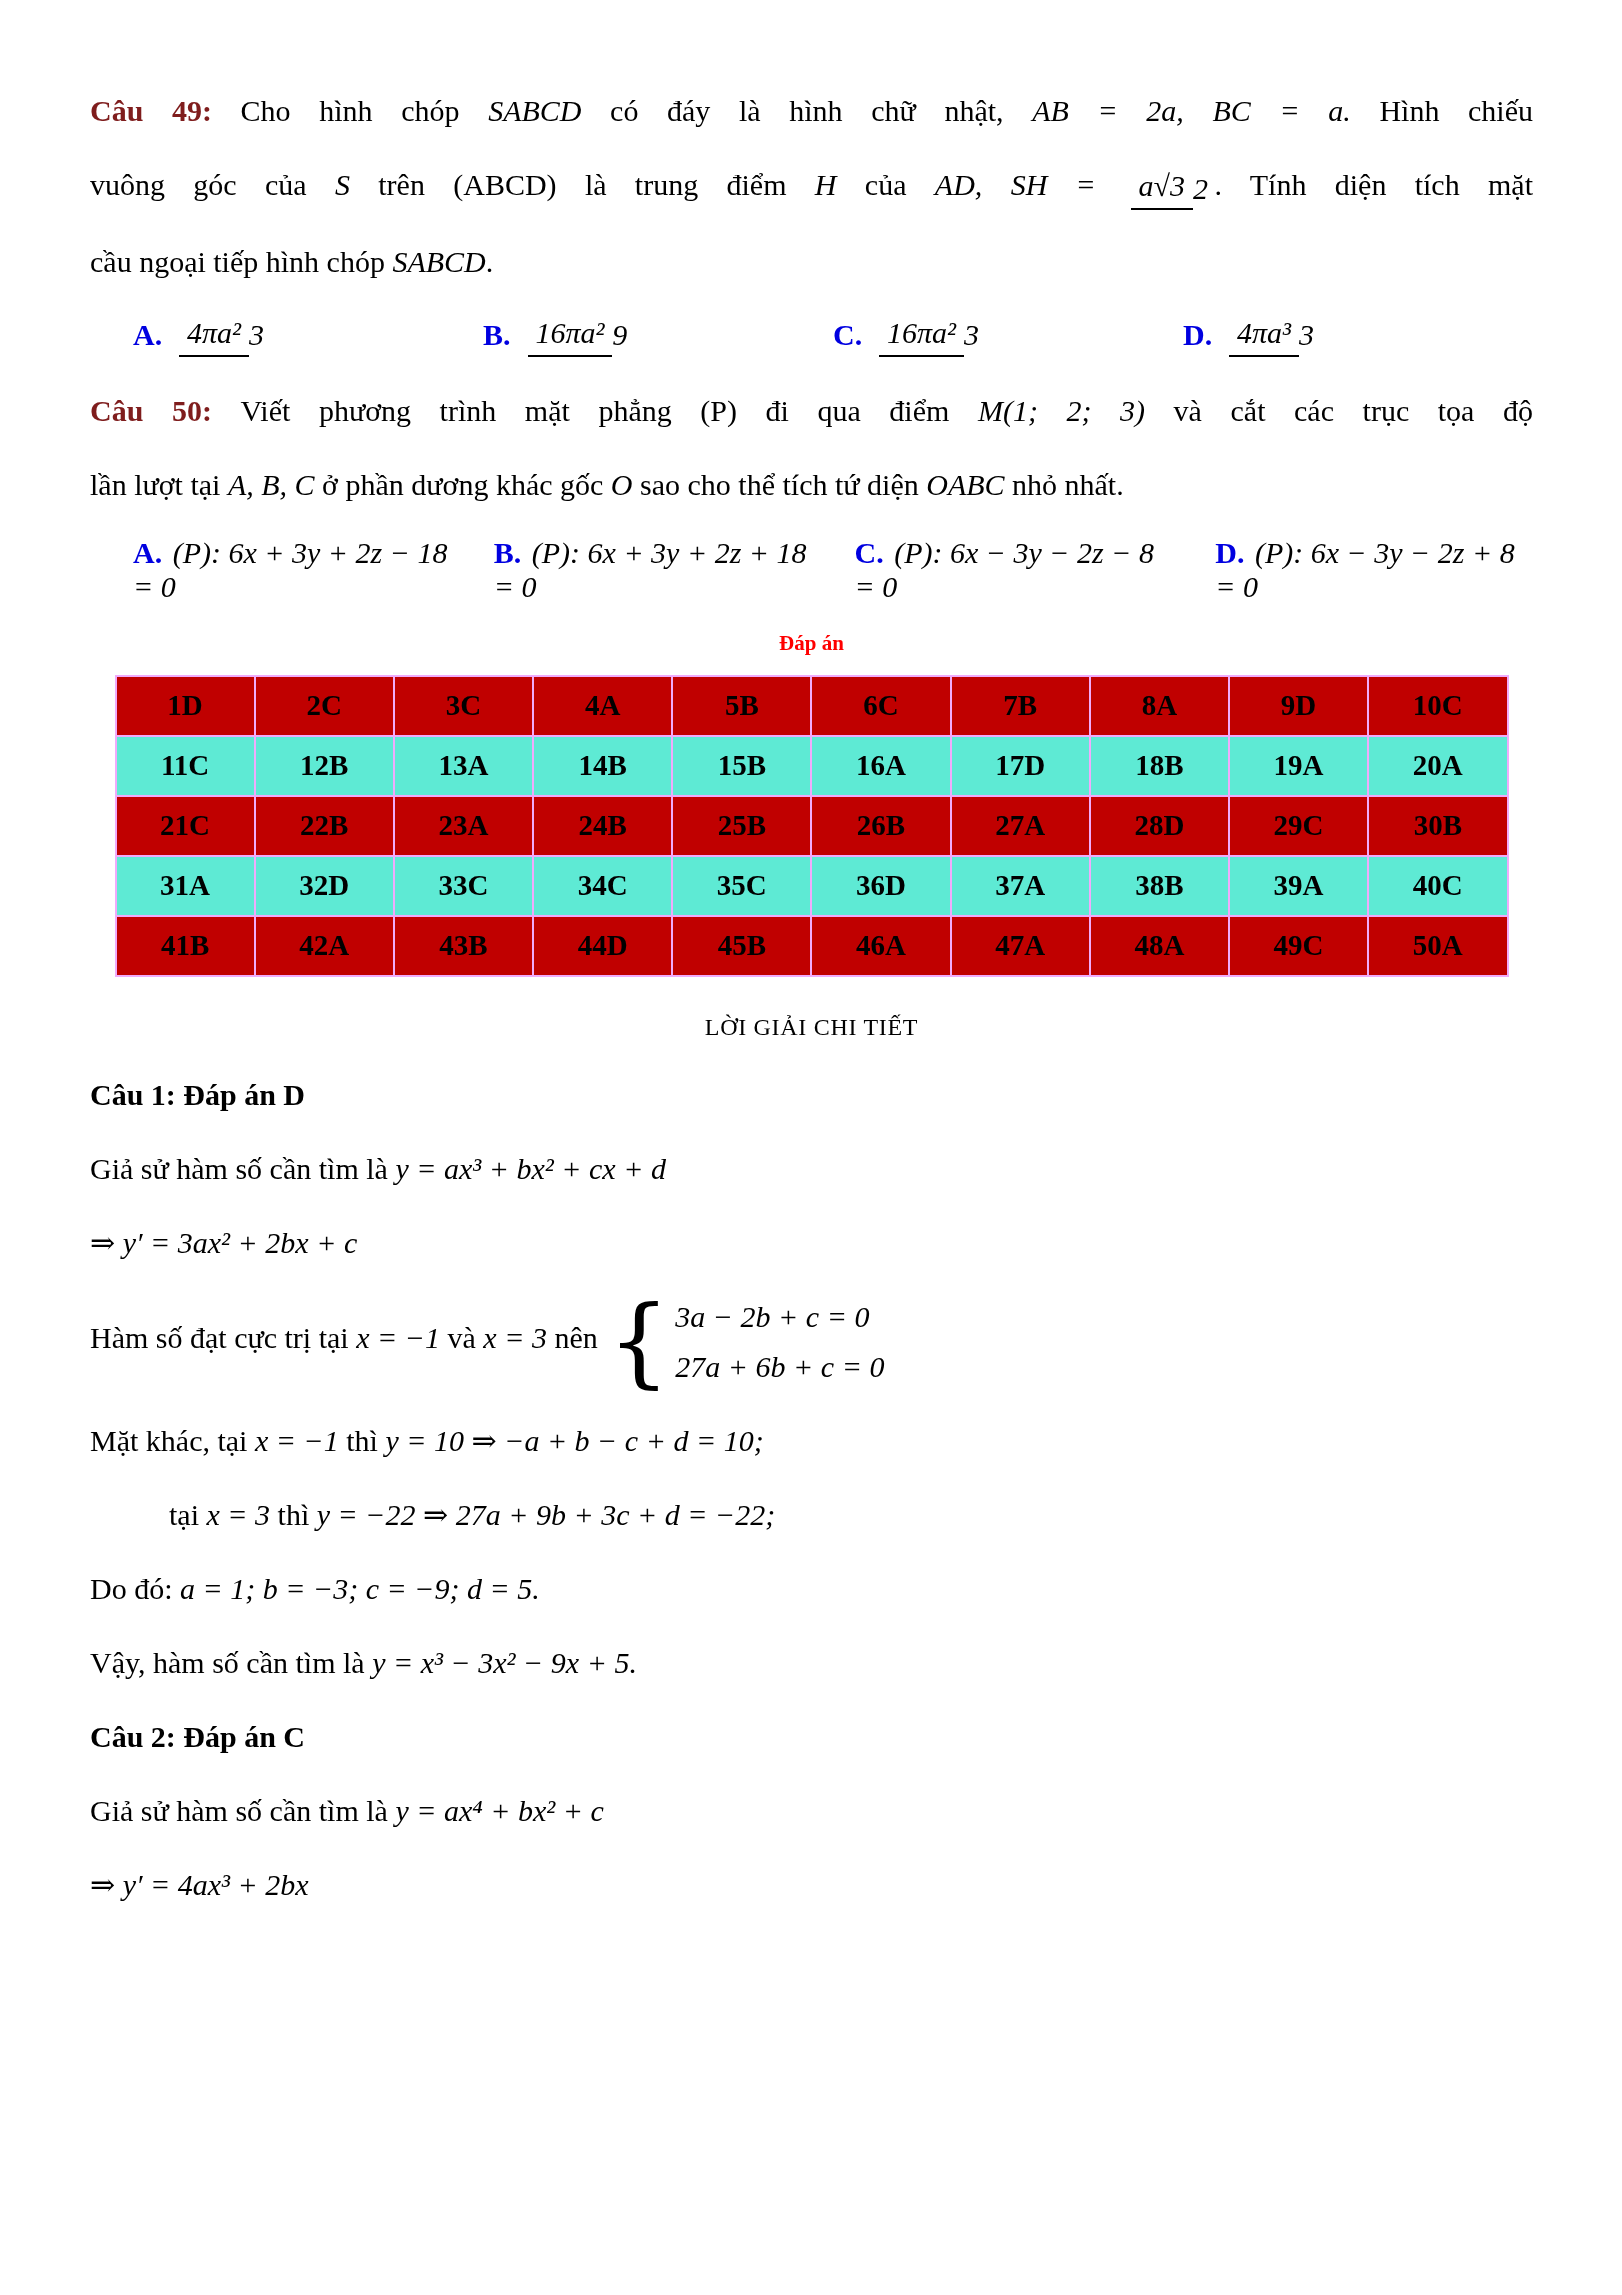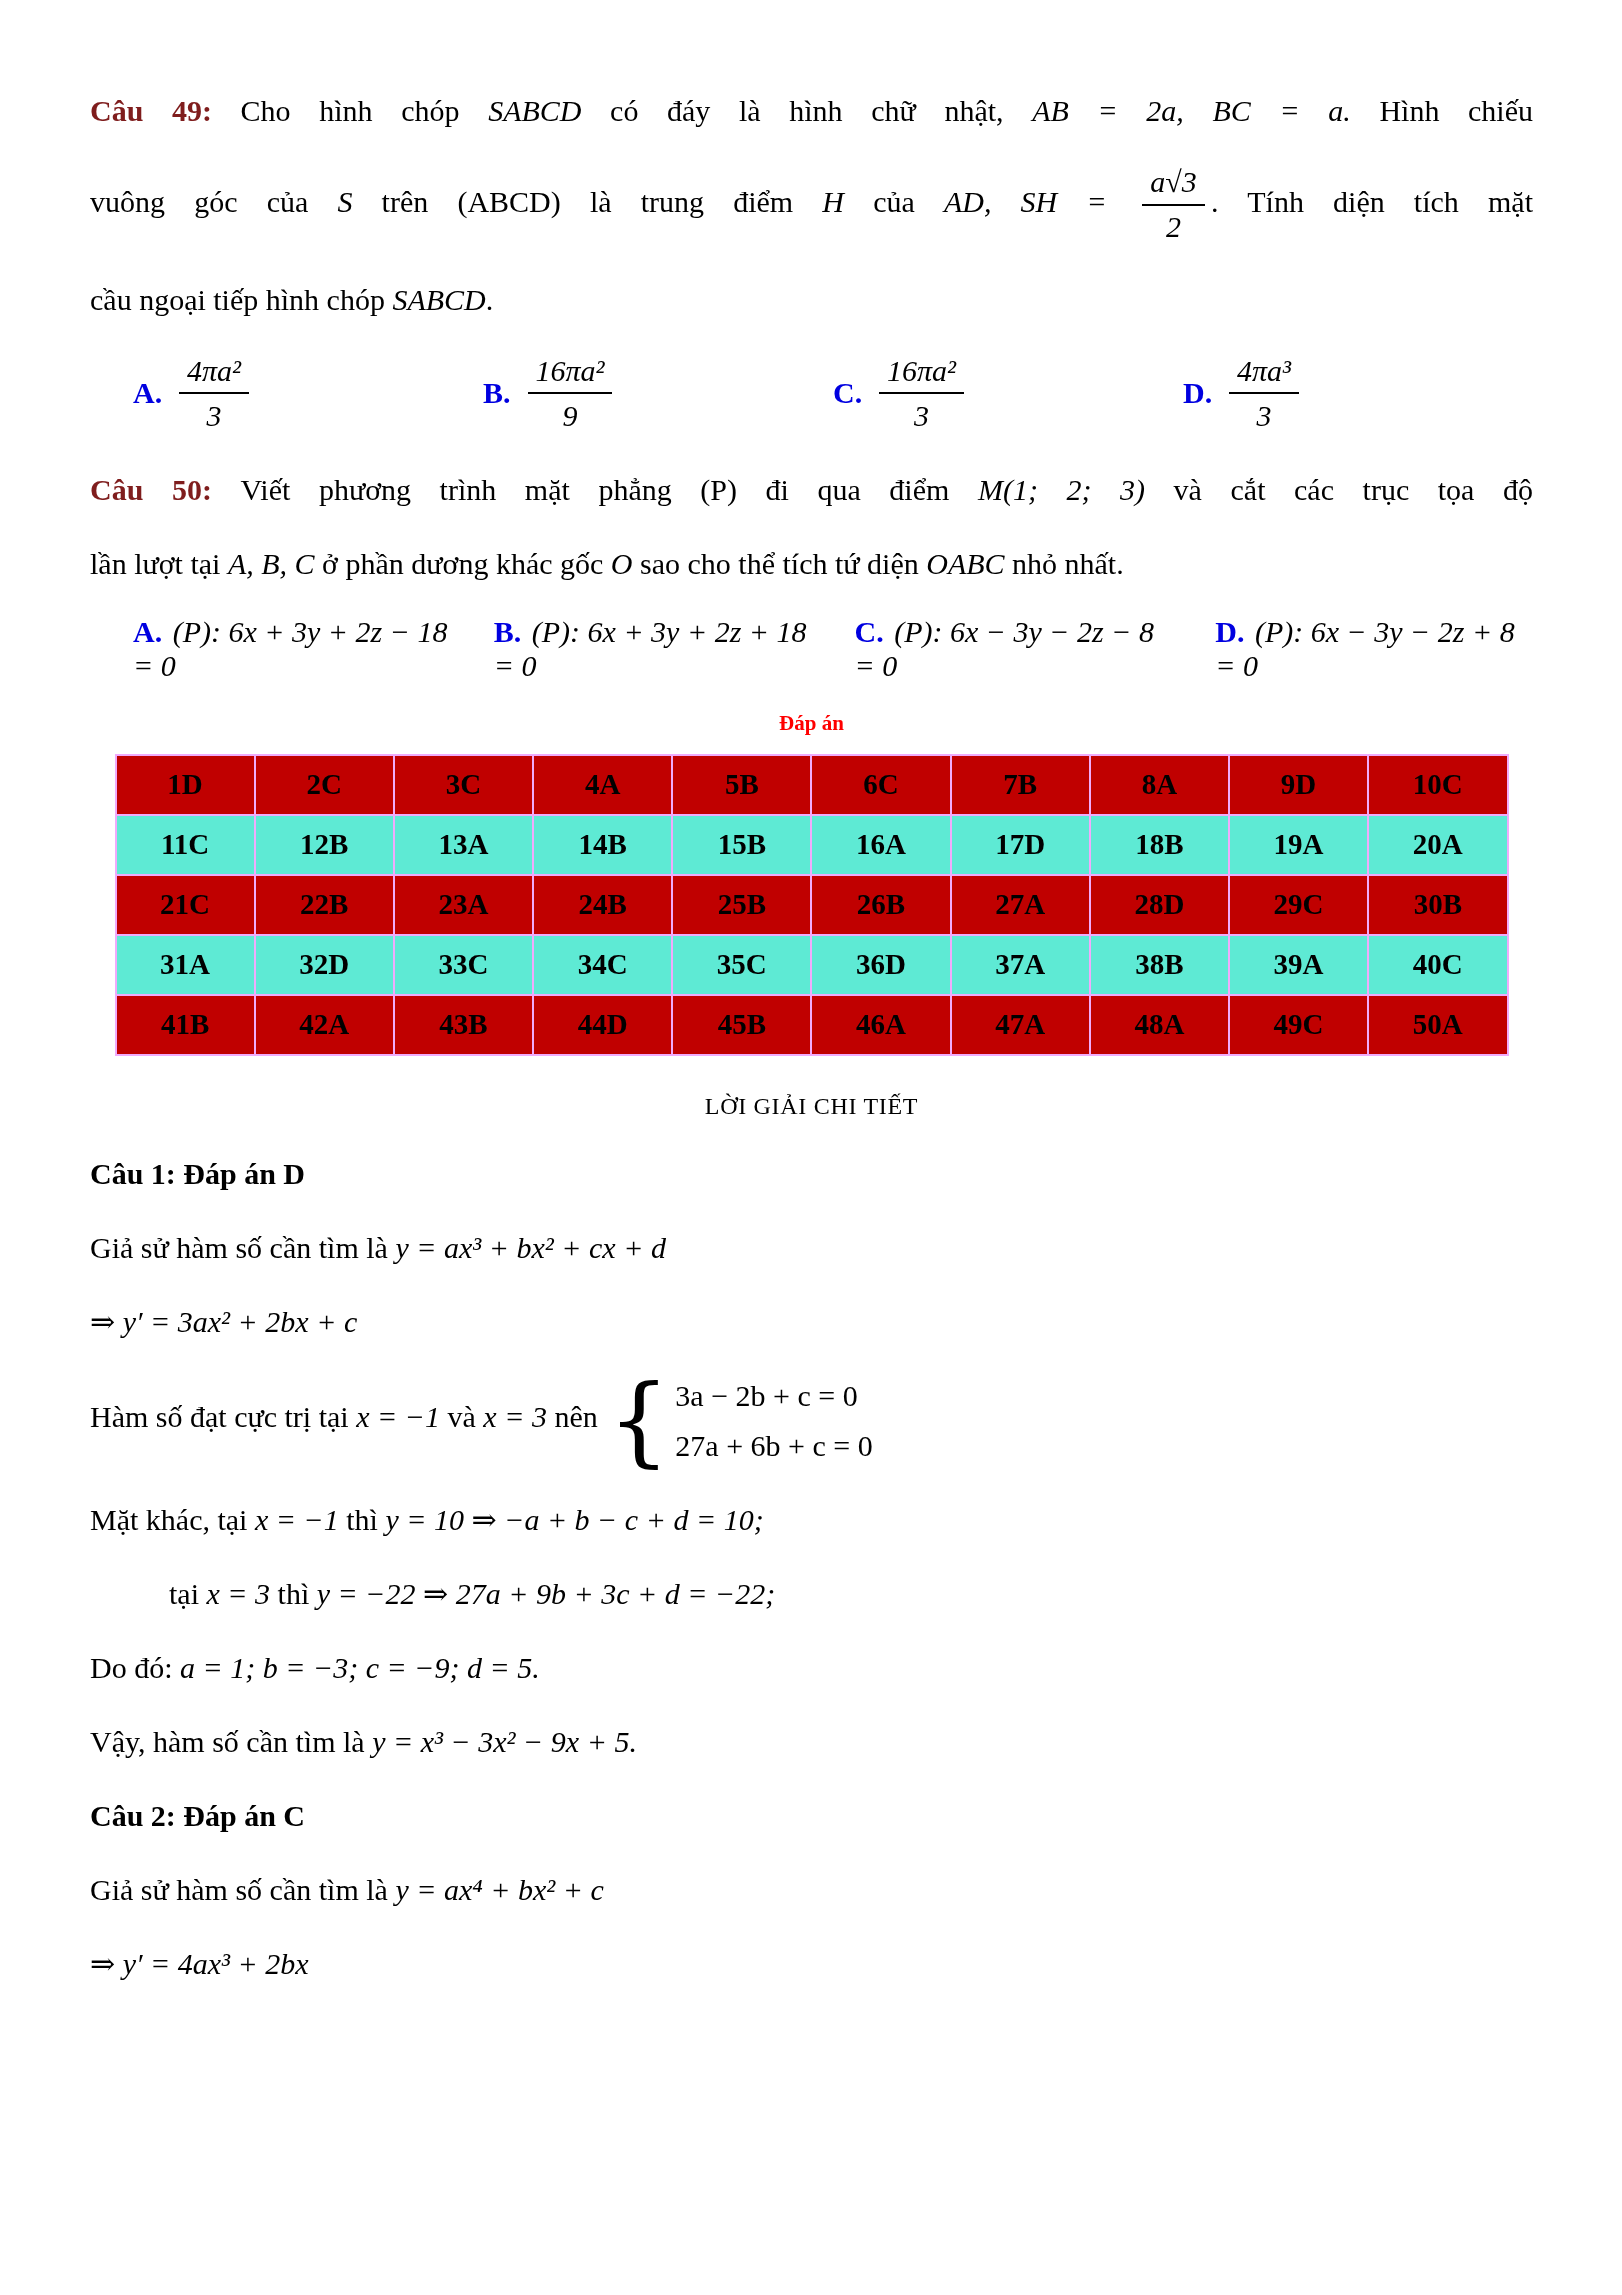--- a/index.html
+++ b/index.html
@@ -13,36 +13,36 @@
   .line{margin:0 0 29px 0;line-height:1.5}
   .just{text-align:justify;text-align-last:justify}
   .bold{font-weight:bold}
   .center{text-align:center}
   .i{font-style:italic}
   .m{font-style:italic}
   .qlabel{color:#7f1d1d;font-weight:bold}
   .red-title{color:#FF0000;font-weight:bold;font-size:21px;margin:3.9px 0 18.3px 0}
   .sol-title{font-weight:normal;font-size:24px;margin:10.5px 0 31px 0;letter-spacing:0.7px}
   .letter{color:#0000E0;font-weight:bold;margin-right:10.5px}
-  .frac{display:inline-flex;flex-direction:column;align-items:center;vertical-align:middle;margin:0 6.5px;font-style:italic;line-height:1.35}
+  .frac{display:inline-flex;flex-direction:row;align-items:center;vertical-align:middle;margin:0 6.5px;font-style:italic;line-height:1.35}
   .fnum{display:block;padding:0 7.9px 1.3px 7.9px;border-bottom:2px solid #000}
   .fden{display:block;padding-top:1.3px}
   .optrow4{display:flex;margin:0 0 31px 0;padding-left:43px}
   .optrow4 .opt{flex:1;display:flex;align-items:center}
   .optgrid{display:grid;grid-template-columns:1fr 1fr 1fr 1fr;row-gap:27.5px;margin:0 0 27.5px 0}
   .optgrid .opt{padding-left:43px}
   .ans{border-collapse:collapse;margin:3.9px auto 37px auto;width:1394px;table-layout:fixed}
   .ans td{border:2px solid #f0abfc;height:60px;text-align:center;vertical-align:middle;font-weight:bold;font-size:29px;color:#000}
   tr.rowa{background:#C00000}
   tr.rowb{background:#5eead4}
   .indent{padding-left:79px}
   .sys{display:inline-flex;align-items:center;vertical-align:middle}
   .brace{font-size:98px;font-weight:400;line-height:0.9;margin:0 5.2px 0 2.6px;font-family:"DejaVu Serif",serif}
   .syscol{display:inline-flex;flex-direction:column;gap:5.2px;text-align:left}
-  .syseq{display:block;}
+  .syseq{display:block;font-style:italic}
 </style>
 </head>
 <body>
 
 <div class="page">
 
   <p class="line just"><span class="qlabel">Câu 49: </span><span>Cho hình chóp </span><span class="i">SABCD</span><span> có đáy là hình chữ nhật, </span><span class="m">AB = 2a, BC = a.</span><span> Hình chiếu</span></p>
   <p class="line just"><span>vuông góc của </span><span class="i">S</span><span> trên (ABCD) là trung điểm </span><span class="i">H</span><span> của </span><span class="m">AD, SH = </span><span class="frac">
         <span class="fnum">a√3</span>
         <span class="fden">2</span>

